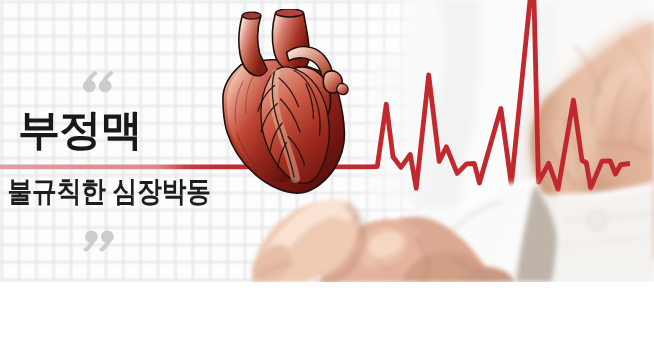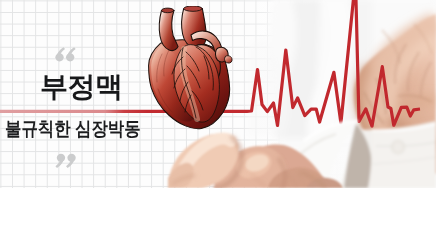--- a/index.html
+++ b/index.html
@@ -15,21 +15,21 @@
       linear-gradient(to bottom, #e3e4e5 0 1.3px, transparent 1.3px);
     background-size:11.6px 11.6px;
     background-position:0.4px 0.4px;
     filter:blur(.75px);
   }
     #heart{position:absolute;left:148px;top:6px;}
   #headline{position:absolute;left:0;top:0;width:200px;height:188px;}
   .quote{position:absolute;fill:#cbcccd;}
   #q-open{left:55px;top:47px;}
   #q-close{left:55px;top:153px;}
-  #title{position:absolute;left:40px;top:73px;font-size:28px;font-weight:700;
+  #title{position:absolute;left:12px;top:73px;font-size:28px;font-weight:700;
          color:#17181a;letter-spacing:-.5px;line-height:1;}
   #subtitle{position:absolute;left:5px;top:119px;font-size:19px;font-weight:700;
             color:#1c1d1f;line-height:1;transform:scaleX(0.862);transform-origin:left top;}
   svg{display:block;}
 </style>
 </head>
 <body>
 
 <div id="banner">
   <div class="layer" id="grid"></div>

